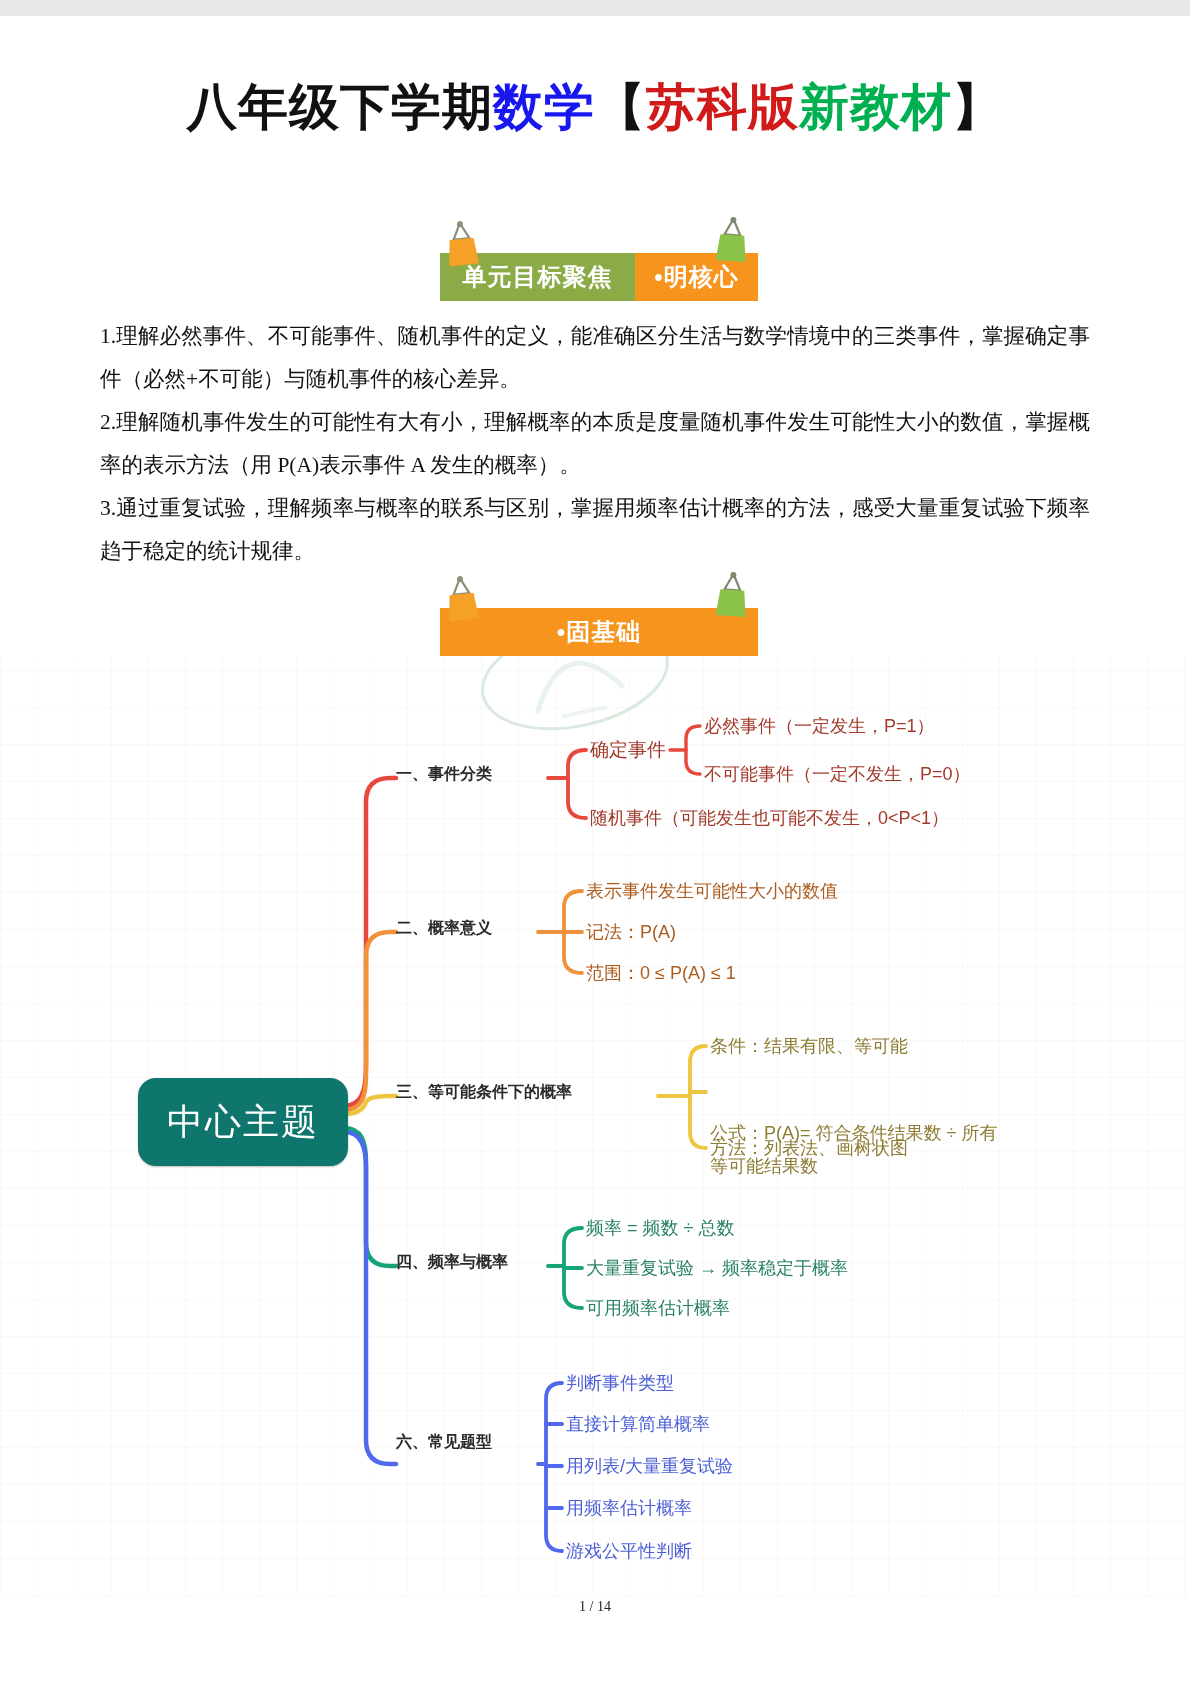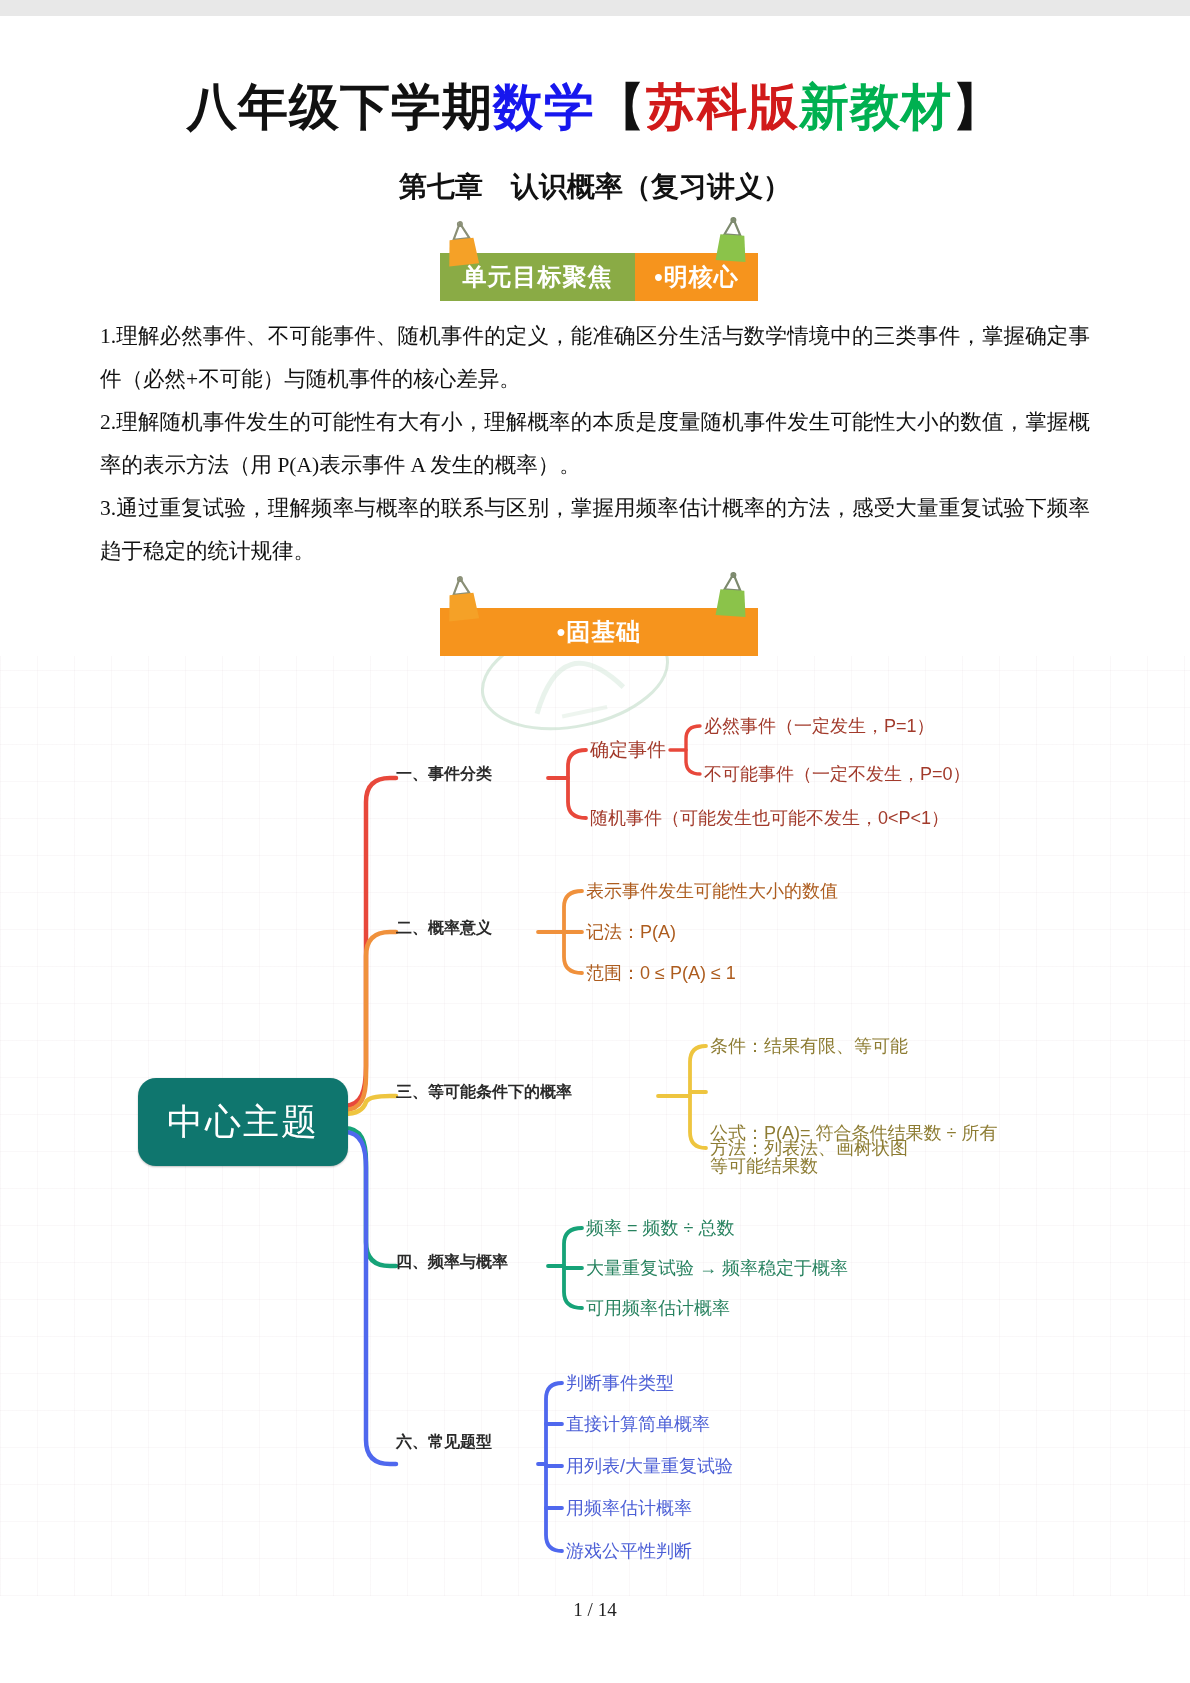--- a/index.html
+++ b/index.html
@@ -58,31 +58,30 @@
   .n-b4c2{left:586px;top:1240px}
   .n-b4c3{left:586px;top:1280px}
   .n-b6{left:396px;top:1416px}
   .n-b6c1{left:566px;top:1355px}
   .n-b6c2{left:566px;top:1396px}
   .n-b6c3{left:566px;top:1438px}
   .n-b6c4{left:566px;top:1480px}
   .n-b6c5{left:566px;top:1523px}
   
   .pagenum{position:absolute;top:1583px;left:0;width:100%;text-align:center;z-index:3;
-           font-family:"Liberation Serif",serif;font-size:19px;color:#222;}
+           font-family:"Liberation Serif",serif;font-size:14px;color:#222;}
 </style>
 </head>
 <body>
 
 <div class="page">
   <div class="grid"></div>
 
   <div class="title"><span class="t-black">八年级下学期</span><span class="t-blue">数学</span><span class="t-black">【</span><span class="t-red">苏科版</span><span class="t-green">新教材</span><span class="t-black">】</span></div>
 
-  <div class="subtitle">第七章　认识概率（复习讲义）</div>
 
   <div class="banner banner1">
     <svg class="clip clip-l" viewBox="0 0 36 46">
       <path d="M18 2 L10 18 L26 18 Z" fill="none" stroke="#8a8f76" stroke-width="2.2"></path>
       <circle cx="18" cy="3" r="2.2" fill="none" stroke="#8a8f76" stroke-width="1.6"></circle>
       <path d="M6 18 L30 18 L33 44 L3 44 Z" fill="#f5a127"></path>
     </svg>
     <svg class="clip clip-r" viewBox="0 0 36 46">
       <path d="M18 2 L10 18 L26 18 Z" fill="none" stroke="#7d8a6e" stroke-width="2.2"></path>
       <circle cx="18" cy="3" r="2.2" fill="none" stroke="#7d8a6e" stroke-width="1.6"></circle>

